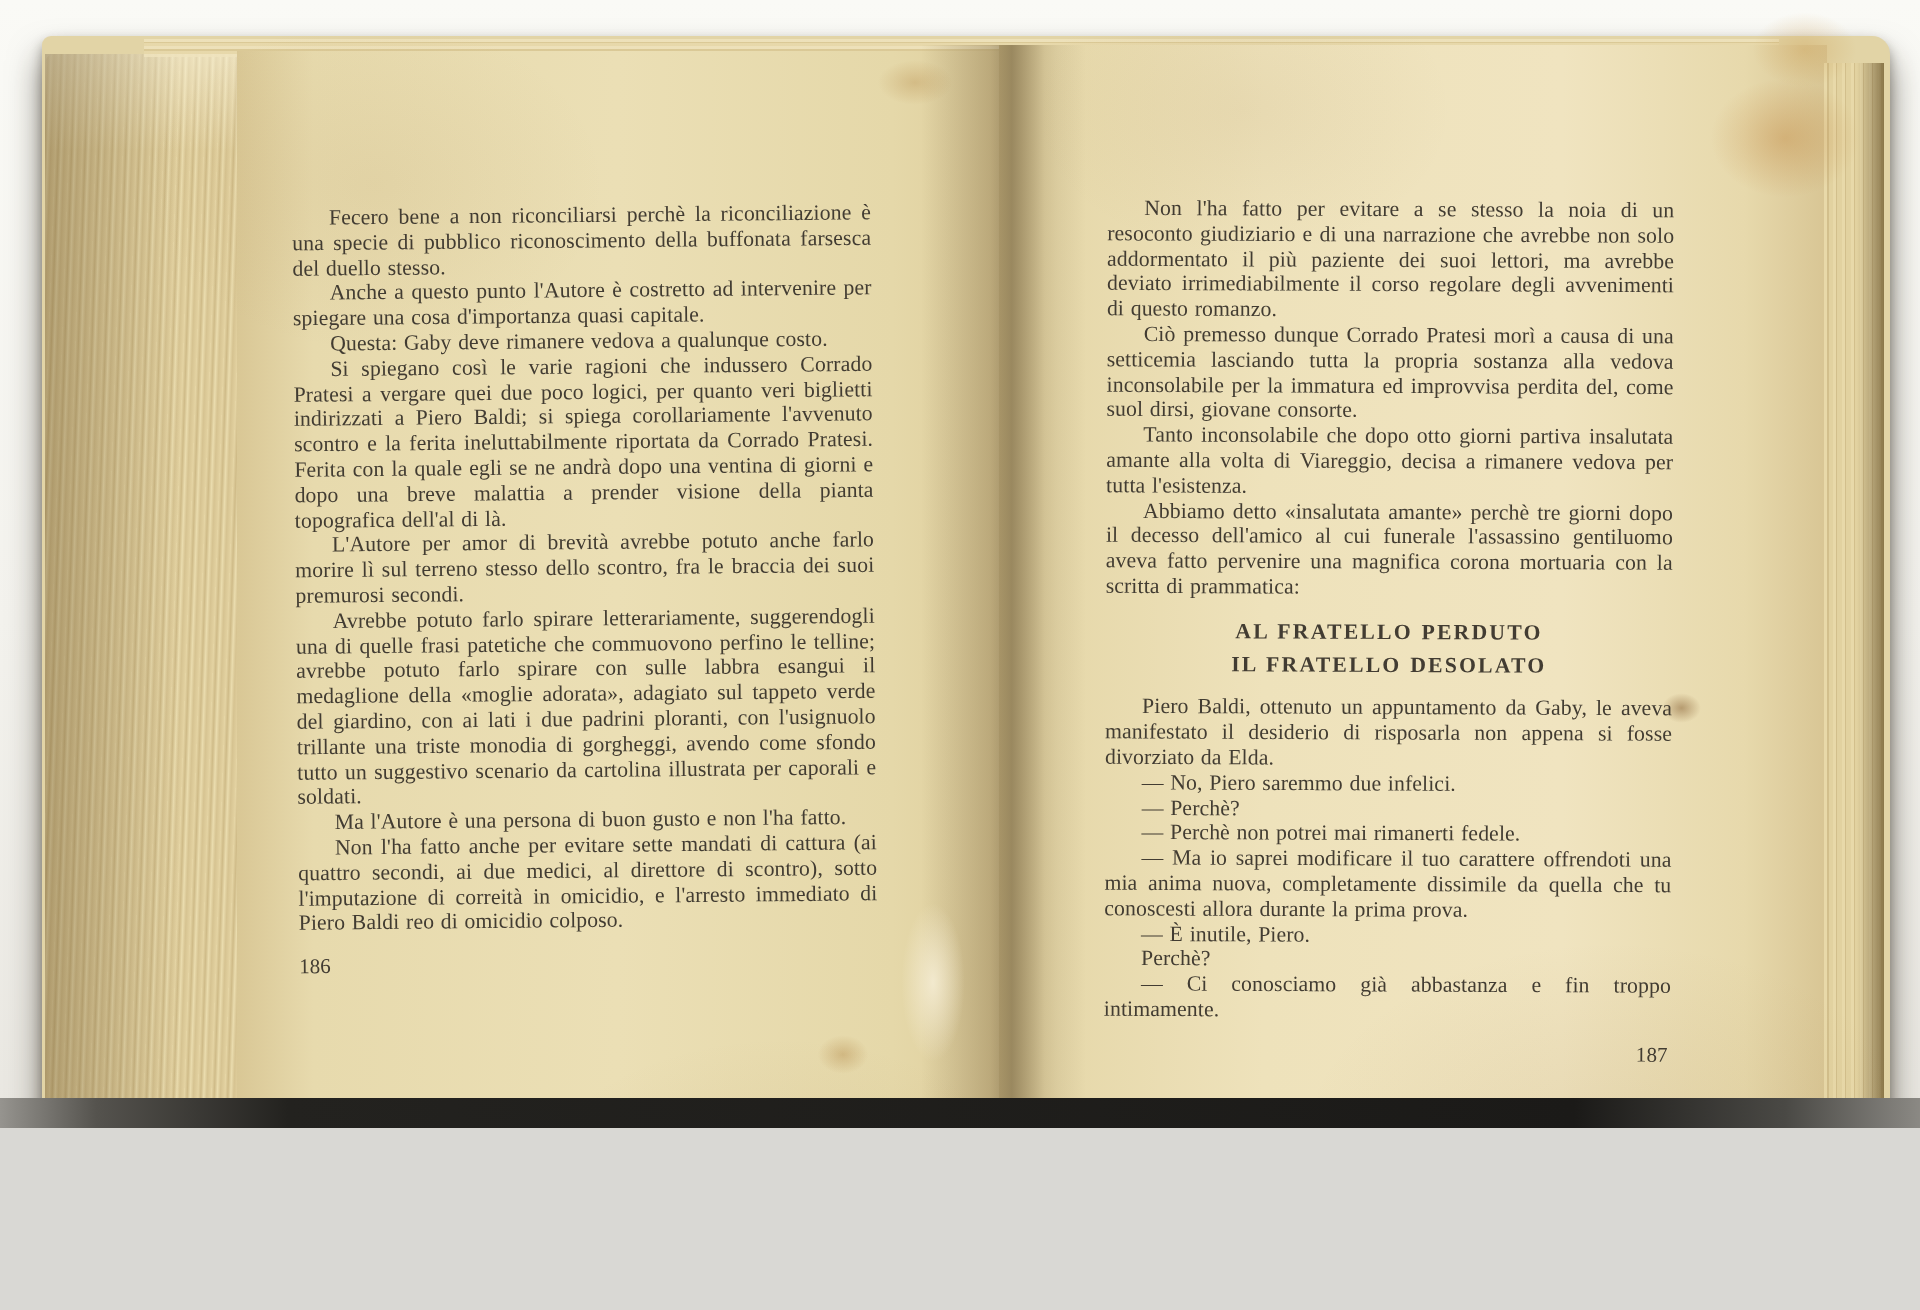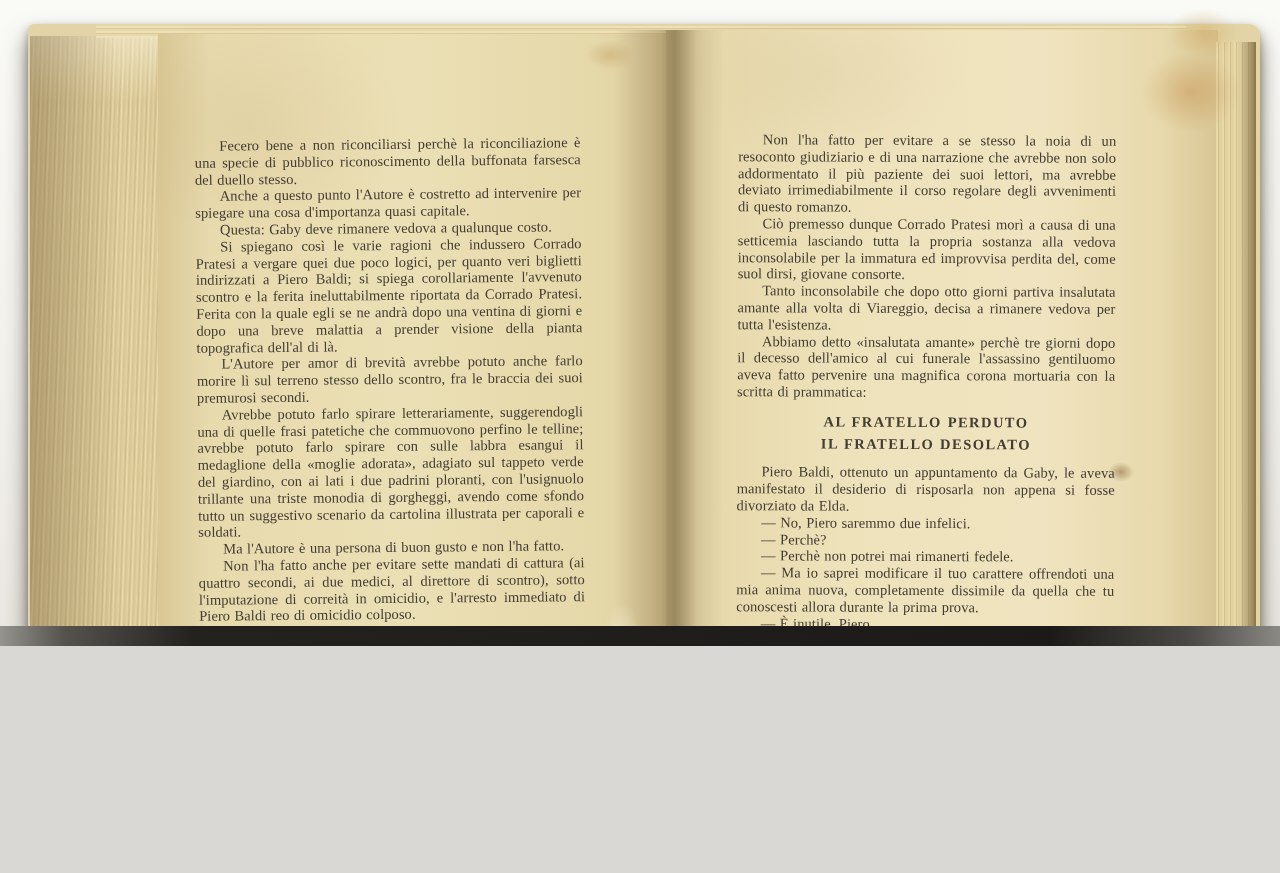--- a/index.html
+++ b/index.html
@@ -1,18 +1,18 @@
 <!DOCTYPE html>
 <html><head>
 <meta charset="utf-8">
 <style>
   html,body{margin:0;padding:0;}
   body{background:#d9d8d4;}
   .scan{
-    position:relative;width:1280px;height:646px;overflow:hidden;
+    position:relative;width:1280px;height:752px;overflow:hidden;
     background:linear-gradient(180deg,#fafaf6 0%,#f3f2ed 55%,#e9e7e1 100%);
     font-family:"Liberation Serif","DejaVu Serif",serif;
   }
   .book-base{
     position:absolute;left:28px;top:24px;width:1232px;height:826px;
     background:#e2d4a6;border-radius:6px 12px 10px 6px;
     box-shadow:0 14px 22px rgba(35,28,14,.55),0 4px 8px rgba(35,28,14,.35);
   }
   .edges-left{
     position:absolute;left:30px;top:36px;width:150px;height:806px;

